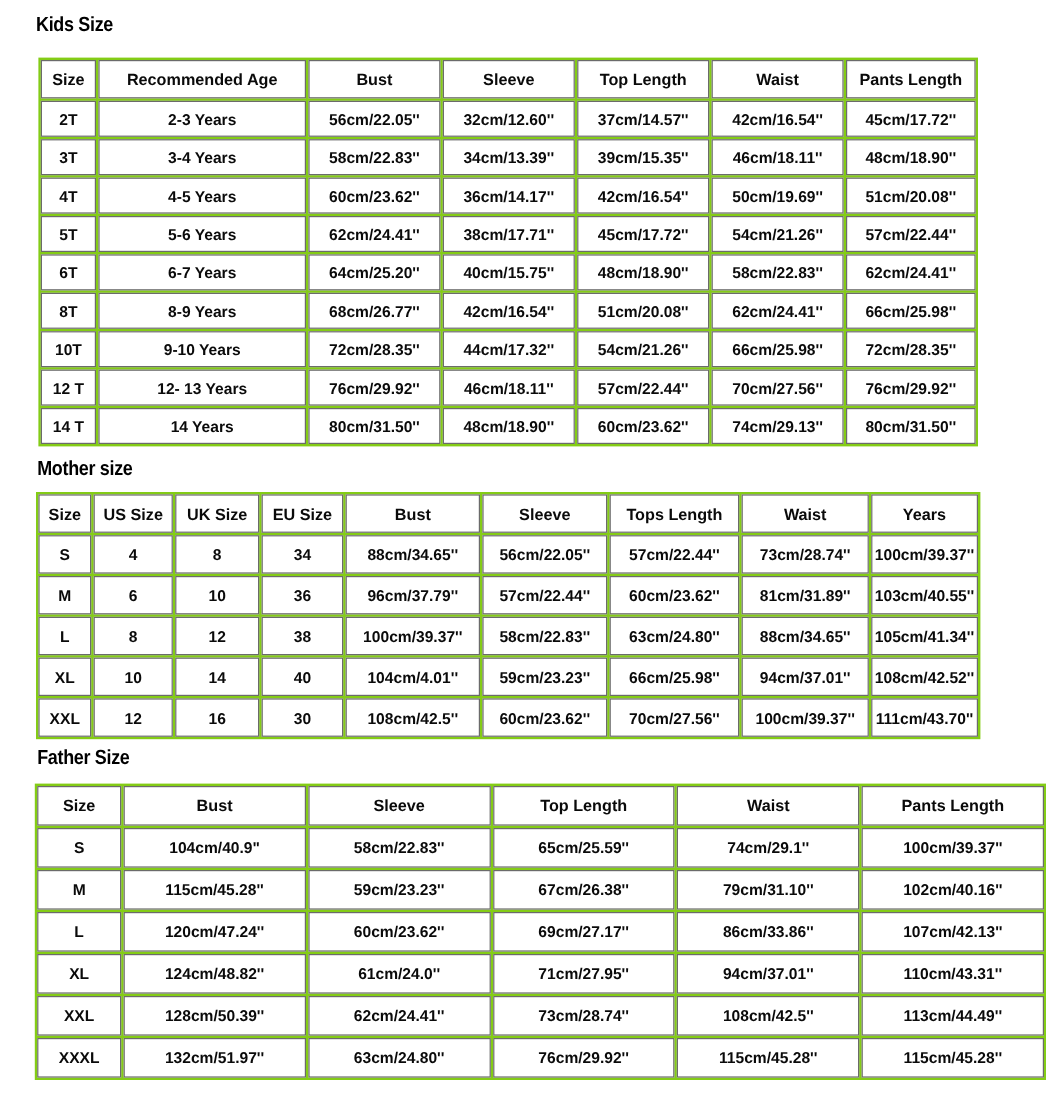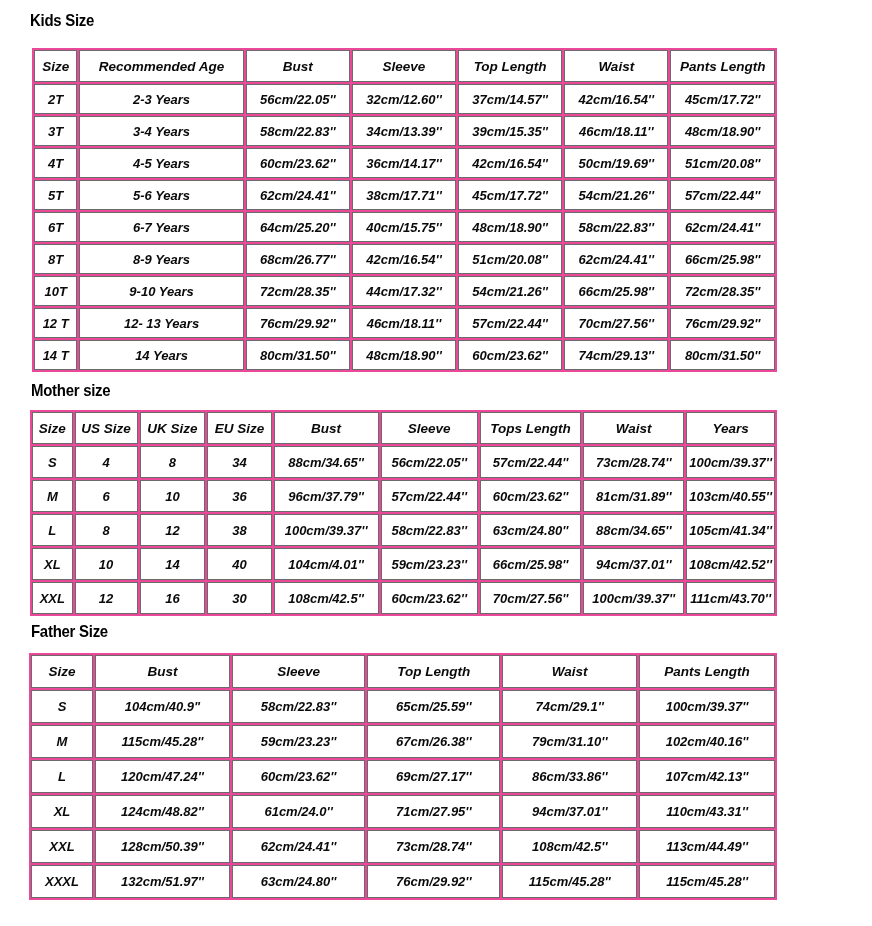--- a/index.html
+++ b/index.html
@@ -11,43 +11,42 @@
   body {
     width: 872px;
     height: 926px;
     font-family: "Liberation Sans", "DejaVu Sans", sans-serif;
     color: #000000;
     overflow: hidden;
   }
 
   .page {
     position: relative;
-    width: 777px;
+    width: 872px;
     height: 926px;
     background: #ffffff;
   }
 
   .section-title {
     font-family: "Liberation Sans Narrow", "Liberation Sans", "DejaVu Sans", sans-serif;
     font-weight: bold;
     font-size: 17px;
     letter-spacing: -0.3px;
     color: #000000;
     line-height: 1;
     transform: scaleX(0.88);
     transform-origin: left center;
     white-space: nowrap;
   }
 
   table.size-table {
     border-collapse: separate;
     border-spacing: 2px;
     table-layout: fixed;
-    background: #ec4899;
-    font-style: italic;
+    background: #84cc16;
   }
 
   table.size-table td,
   table.size-table th {
     border: 1px solid #6b6b6b;
     background: #ffffff;
     text-align: center;
     vertical-align: middle;
     font-weight: bold;
     color: #0a0a0a;

